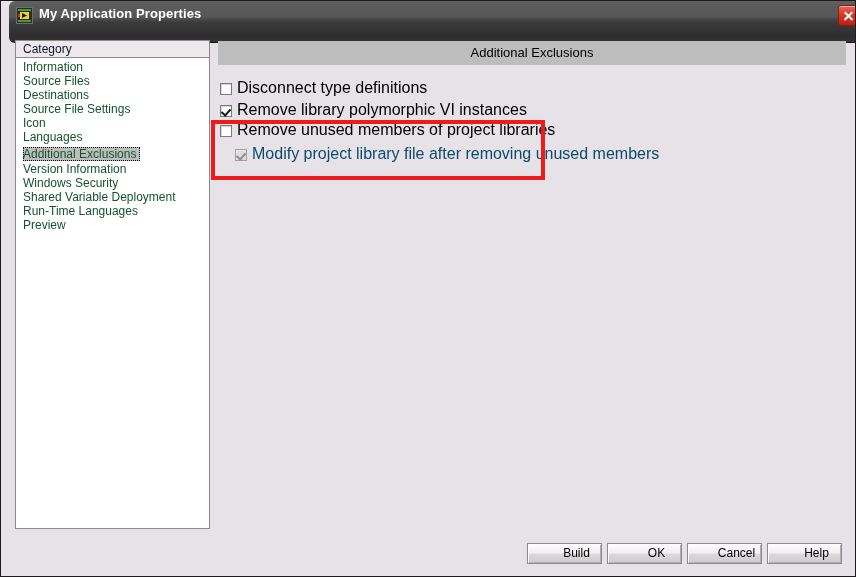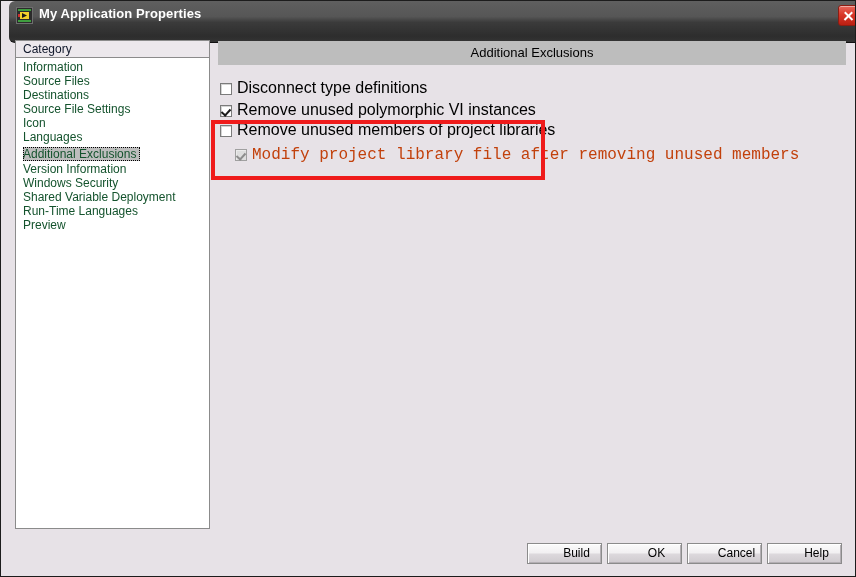--- a/index.html
+++ b/index.html
@@ -161,21 +161,21 @@
   .cb.disabled {
     background: #dedede;
     border-color: #a0a0a0;
     box-shadow: inset 1px 1px 0 #ebebeb;
     cursor: default;
   }
   .cb.disabled.checked::after {
     border-color: #8d8d8d;
   }
   .opt-label { vertical-align: 0px; }
-  .opt-label.disabled { color: #c2410c; font-family: Liberation Mono, monospace; }
+  .opt-label.disabled { color: #0c4a6e; }
 
   
   #annotation-box {
     position: absolute;
     left: 210px; top: 119px;
     width: 334px; height: 60px;
     border: 4px solid #ef1b1b;
     box-sizing: border-box;
     pointer-events: none;
   }
@@ -239,21 +239,21 @@
 
   <div id="panel-header">
     <div id="panel-header-text">Additional Exclusions</div>
   </div>
 
   <div class="opt-row" id="opt-0">
     <span class="cb"></span><span class="opt-label">Disconnect type definitions</span>
   </div>
 
   <div class="opt-row" id="opt-1">
-    <span class="cb checked"></span><span class="opt-label">Remove unused polymorphic VI instances</span>
+    <span class="cb checked"></span><span class="opt-label">Remove library polymorphic VI instances</span>
   </div>
 
   <div class="opt-row" id="opt-2">
     <span class="cb"></span><span class="opt-label">Remove unused members of project libraries</span>
   </div>
 
   <div class="opt-row" id="opt-3">
     <span class="cb checked disabled"></span><span class="opt-label disabled">Modify project library file after removing unused members</span>
   </div>
 

